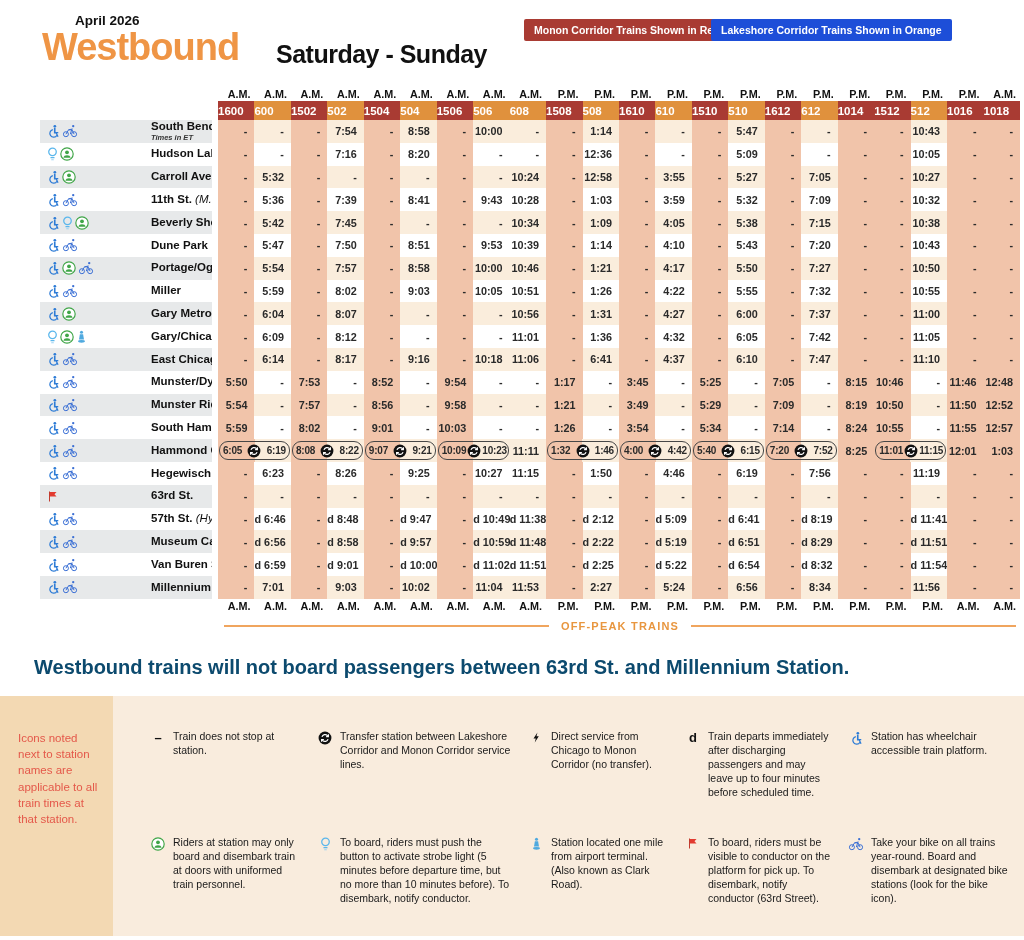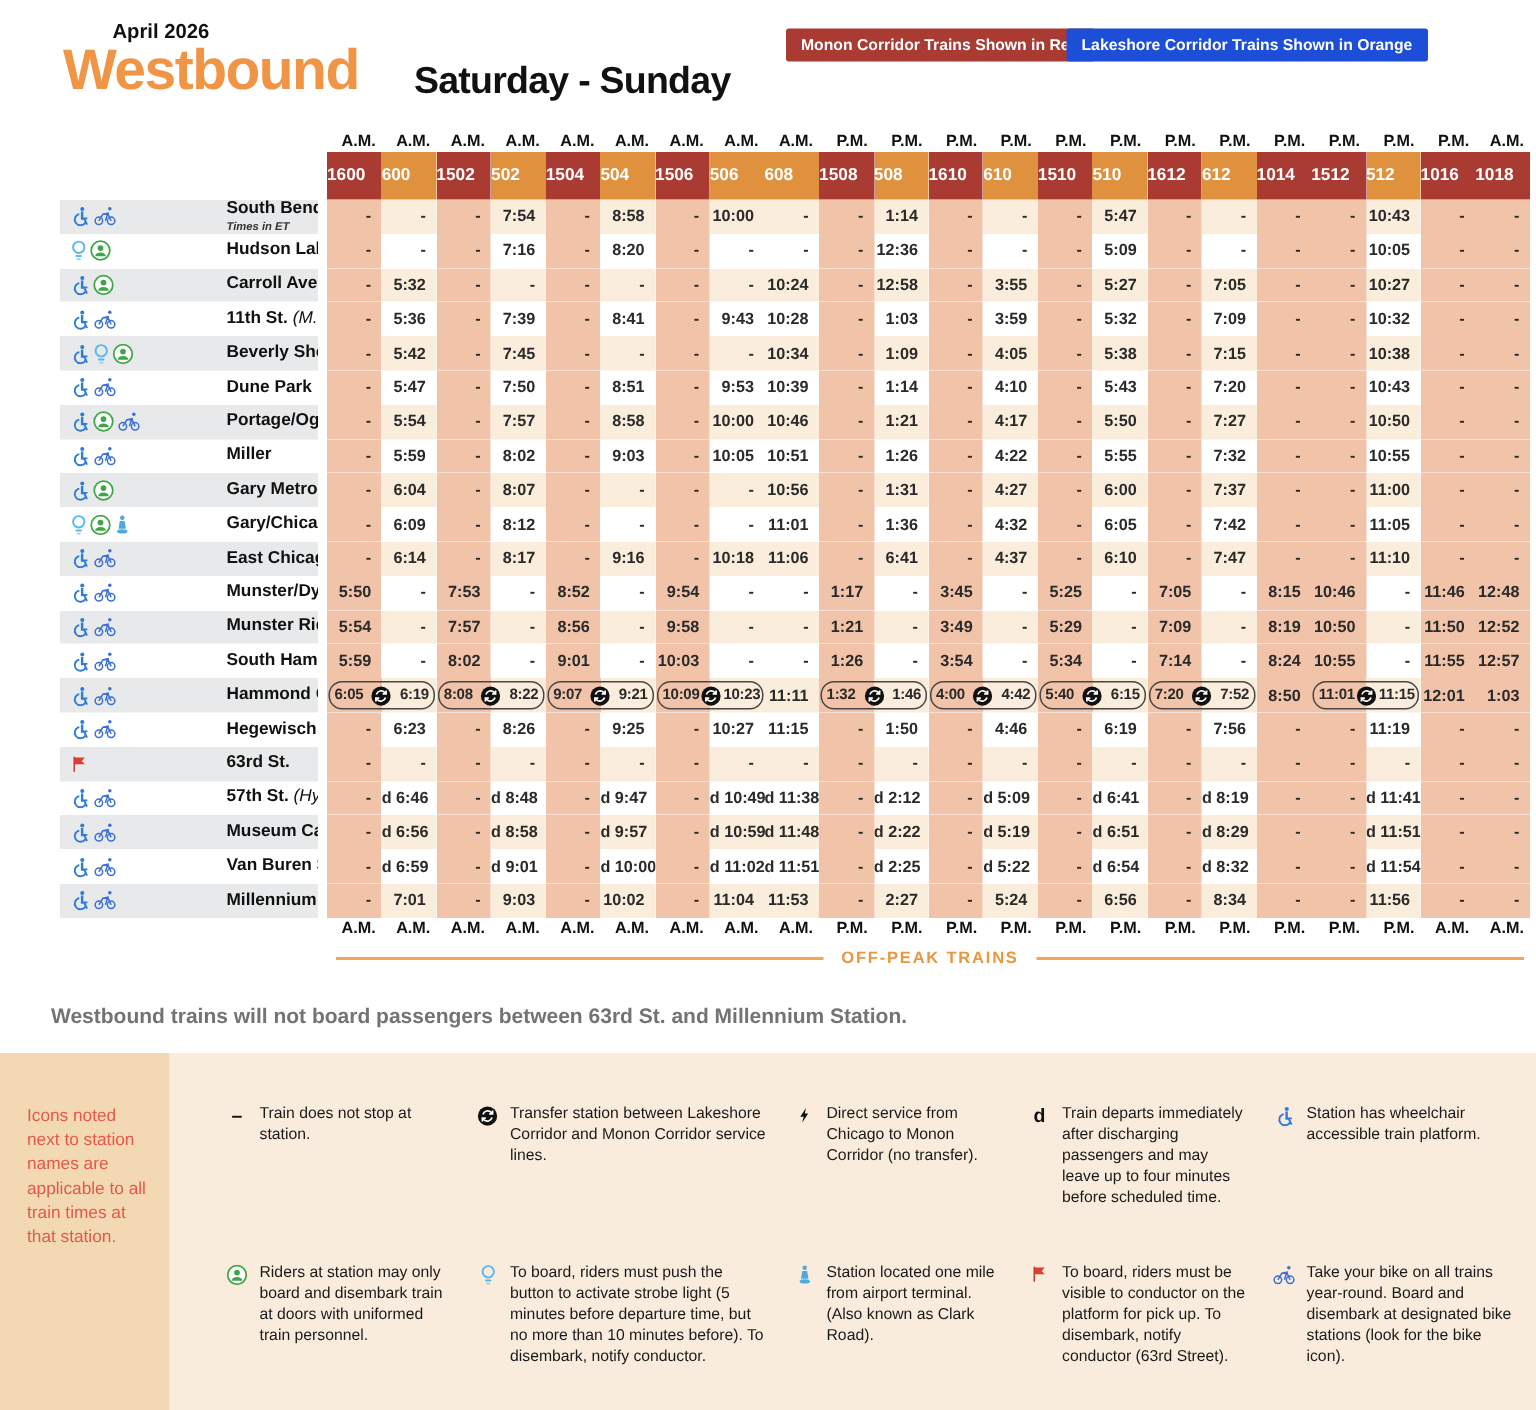--- a/index.html
+++ b/index.html
@@ -13,21 +13,21 @@
   .hdr-sub { position:absolute; left:276px; top:40px; font-size:25px; font-weight:bold; color:#111; letter-spacing:-0.5px; }
   .badge { position:absolute; top:19px; color:#fff; font-size:10.5px; font-weight:bold;
     padding:5px 10px; border-radius:2px; white-space:nowrap; }
   .badge.red { left:524px; background:#A93B33; }
   .badge.orange { left:711px; background:#1d4ed8; }
 
   
   table.schedule { border-collapse:collapse; table-layout:fixed; width:980px; margin-left:40px; }
   table.schedule td { font-size:10.8px; overflow:hidden; white-space:nowrap; }
   td.ampm { font-size:9.5px; font-weight:bold; color:#111; text-align:right; padding-right:4px; height:15px; }
-  tr.numrow td { height:32px; font-size:11.5px; font-weight:bold; color:#fff; text-align:right; padding-right:21px; }
+  tr.numrow td { height:19px; font-size:11.5px; font-weight:bold; color:#fff; text-align:right; padding-right:21px; }
   td.hm { background:#A93B33; }
   td.hl { background:#E0913D; }
   tr.strow td { height:22.8px; }
   td.st { padding-left:7px; }
   td.st .strap { display:flex; align-items:center; }
   td.st .icons { width:104px; display:flex; align-items:center; gap:2px; flex:none; }
   td.st .nm { font-size:11.5px; font-weight:bold; color:#111; line-height:1; }
   td.st .nm i { font-weight:normal; font-style:italic; }
   td.st .sub { font-size:7.5px; font-style:italic; font-weight:bold; color:#333; margin-top:1px; }
   tr.shade td.st { background:#E7E9EA; }
@@ -42,21 +42,21 @@
   .pairbox { display:flex; align-items:center; justify-content:space-between;
     border:1.4px solid #474747; border-radius:9px; height:19px; margin:0 1px;
     padding:0 3px; font-size:10px; font-weight:bold; color:#2a2a2a; letter-spacing:-0.2px; }
   .pairbox .xfer { display:inline-flex; flex:none; margin:0 1px; }
 
   
   .offpeak { display:flex; align-items:center; margin:6px 10px 0 224px; width:792px; }
   .offpeak .line { flex:1; height:2px; background:#F0A55E; }
   .offpeak .lbl { margin:0 12px; font-size:11px; font-weight:bold; letter-spacing:1.2px; color:#E8963F; }
 
-  .note { margin:24px 0 0 34px; font-size:14px; font-weight:bold; color:#737373; }
+  .note { margin:24px 0 0 34px; font-size:20px; font-weight:bold; color:#0c4a6e; }
 
   
   .panel { position:relative; margin-top:17px; height:240px; background:#F9ECDD; }
   .lg-side { position:absolute; left:0; top:0; bottom:0; width:113px; background:#F3D9B3; }
   .lg-side p { margin:34px 14px 0 18px; font-size:11.5px; line-height:1.42; color:#E4584A; }
   .lg-grid { margin-left:150px; padding-top:34px; display:grid;
     grid-template-columns:167px 211px 157px 163px 1fr; grid-template-rows:106px auto; align-items:start; }
   .lgitem { display:flex; padding-right:16px; }
   .lgicon { width:16px; flex:none; margin-right:7px; display:inline-flex; justify-content:center; padding-top:1px; }
   .lgtext { font-size:10.5px; line-height:1.33; color:#1a1a1a; }
@@ -1003,21 +1003,21 @@
                   <path d="M6.8 10.2a5.6 5.6 0 0 1 9.4-2.4l1.4 1.5"></path>
                   <path d="M17.8 5.6v3.9h-3.9"></path>
                   <path d="M17.2 13.8a5.6 5.6 0 0 1-9.4 2.4l-1.4-1.5"></path>
                   <path d="M6.2 18.4v-3.9h3.9"></path>
                 </g>
               </svg>
             </span>
             <span>7:52</span>
           </div>
         </td>
-        <td class="tcell monon">8:50</td>
+        <td class="tcell monon">8:25</td>
         <td colspan="2" class="pairtd">
           <div class="pairbox">
             <span>11:01</span>
             <span class="xfer">
               <svg width="14" height="14" viewBox="0 0 24 24">
                 <circle cx="12" cy="12" r="11" fill="#111"></circle>
                 <g stroke="#fff" stroke-width="2" fill="none">
                   <path d="M6.8 10.2a5.6 5.6 0 0 1 9.4-2.4l1.4 1.5"></path>
                   <path d="M17.8 5.6v3.9h-3.9"></path>
                   <path d="M17.2 13.8a5.6 5.6 0 0 1-9.4 2.4l-1.4-1.5"></path>

